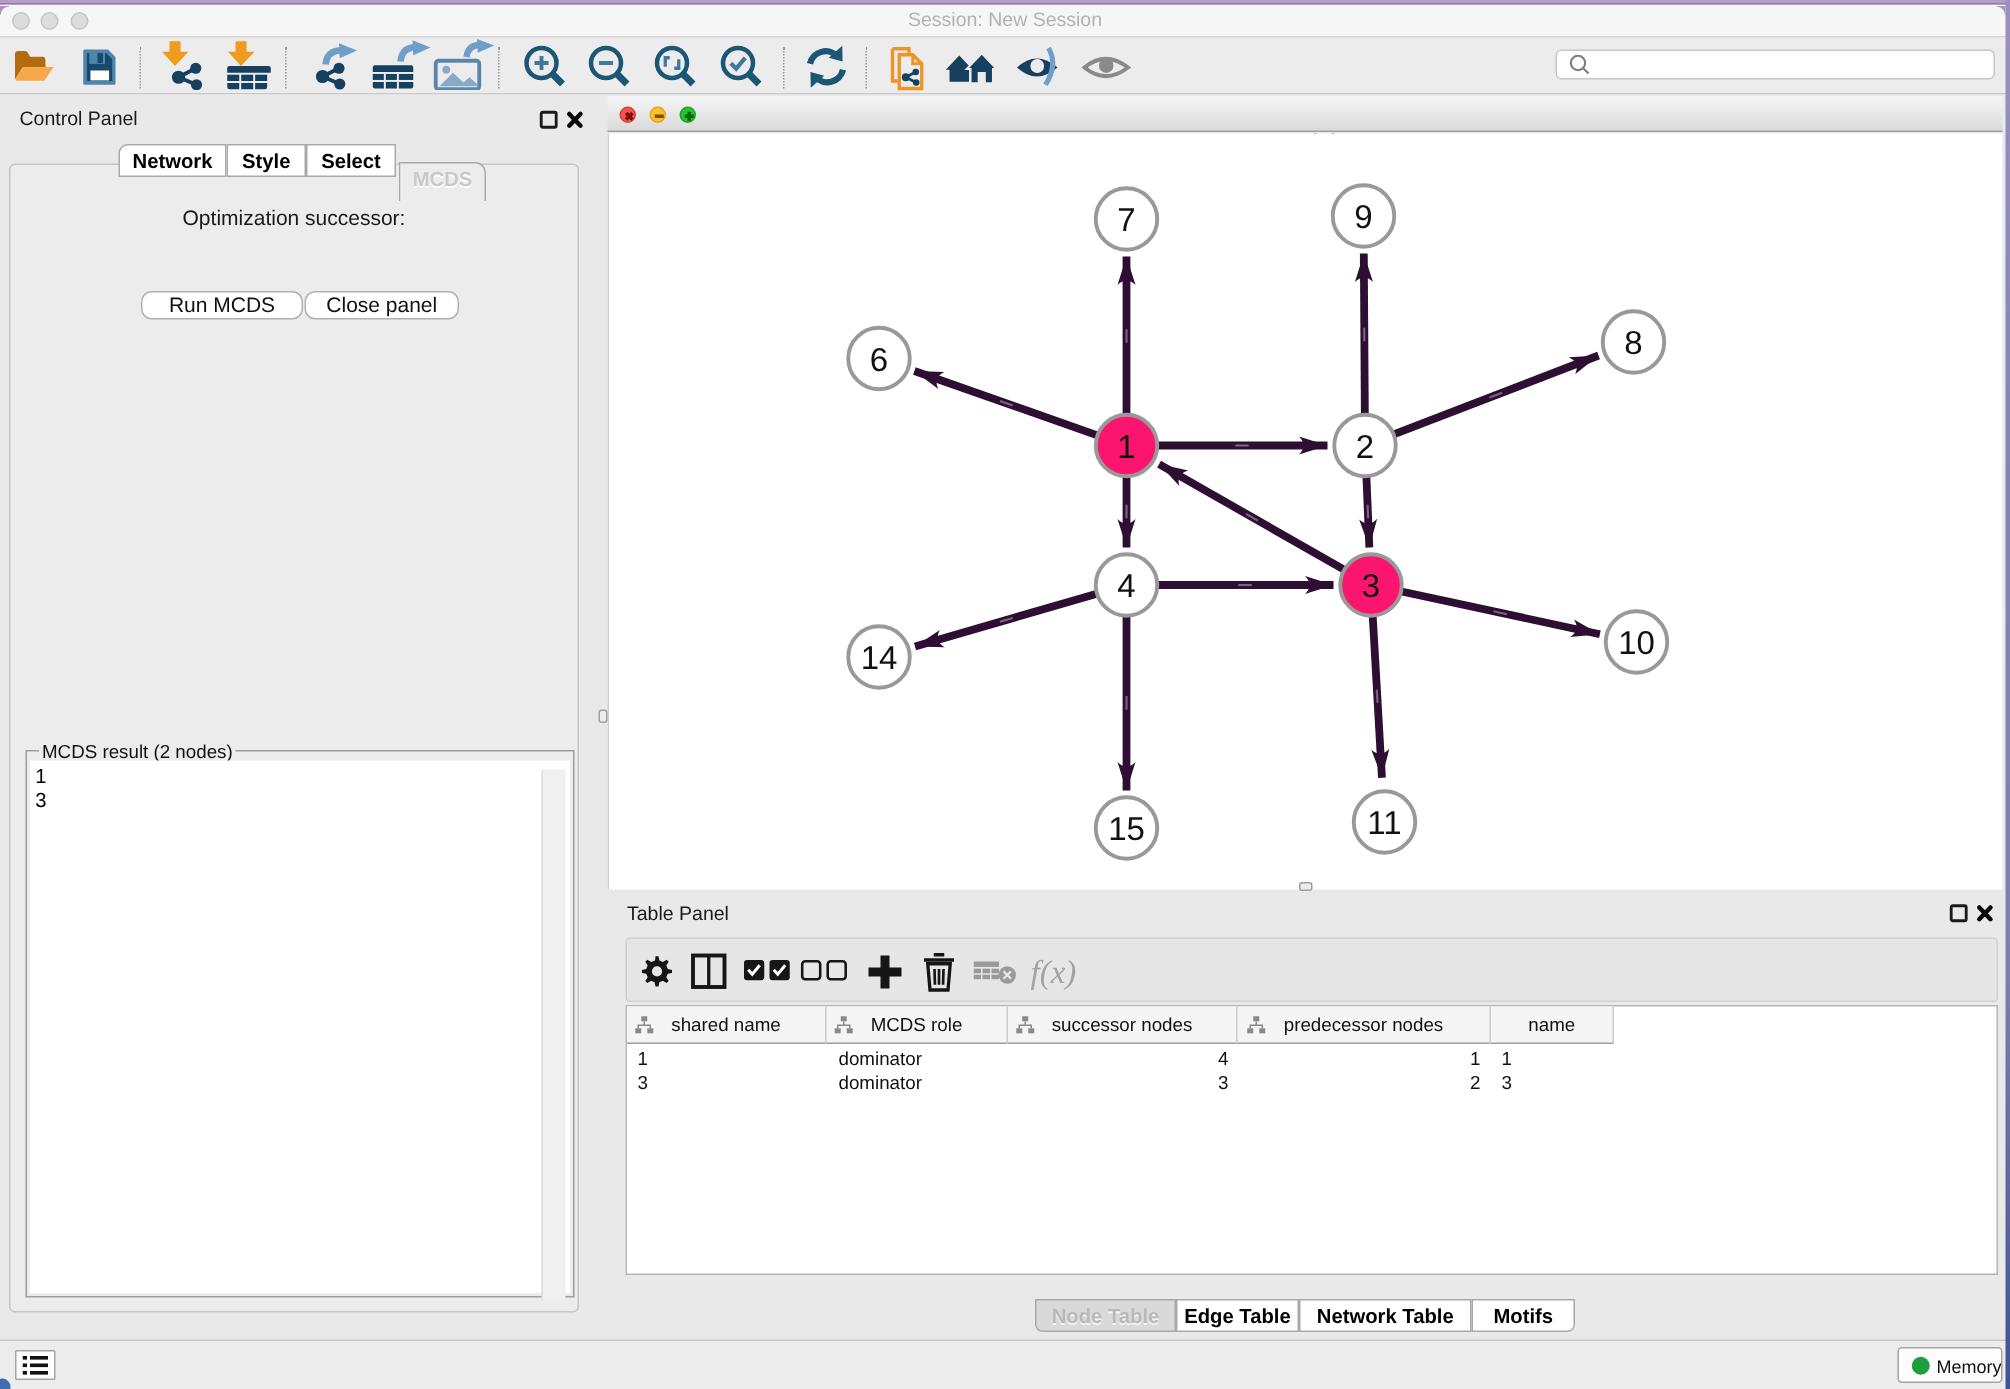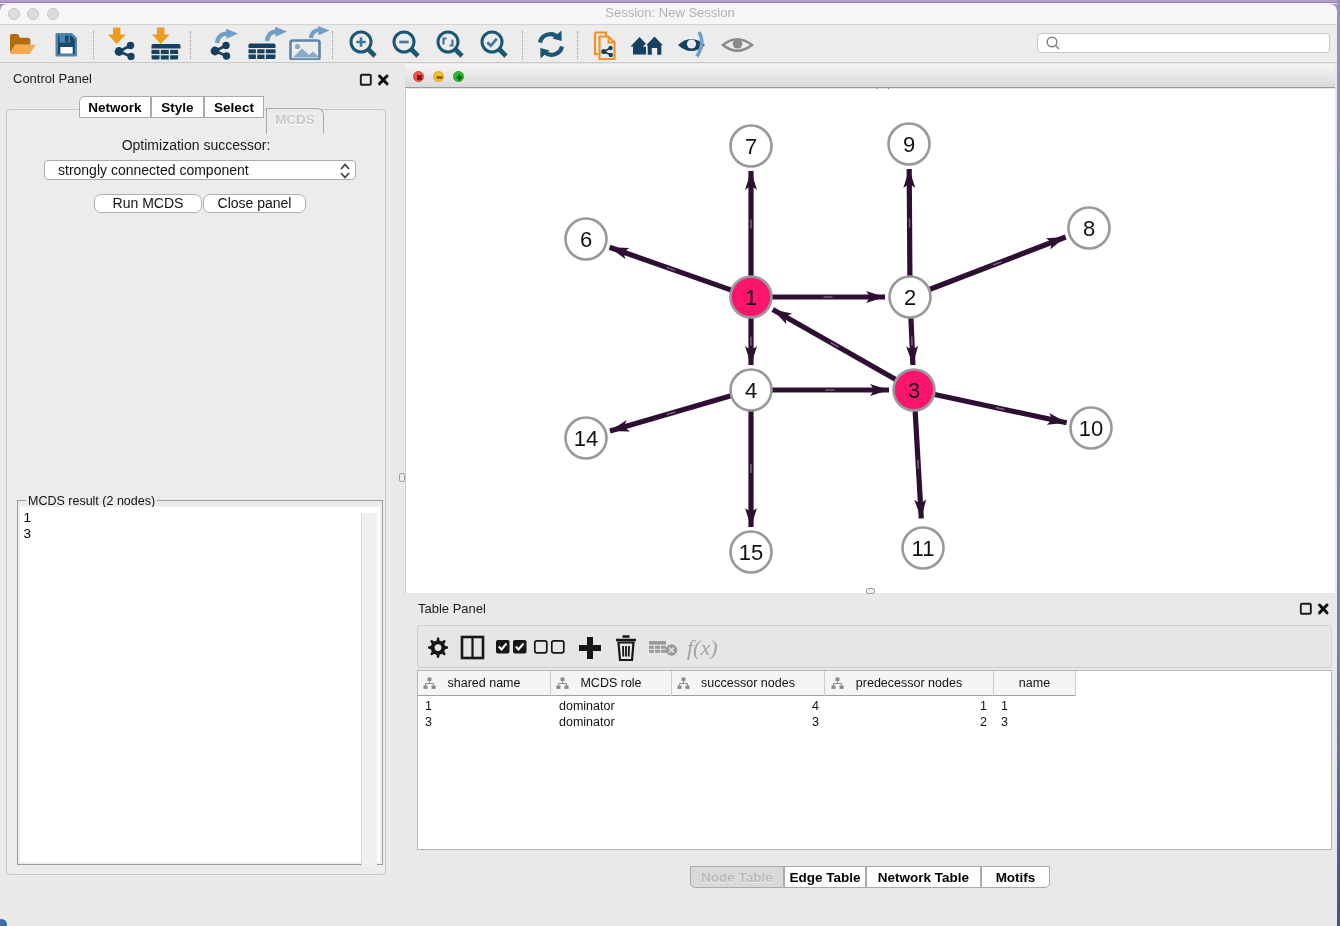--- a/index.html
+++ b/index.html
@@ -208,26 +208,20 @@
         <path d="M20.5,3 L28,10.8 M28,3 L20.5,10.8" stroke="#0a0a0a" stroke-width="3" stroke-linecap="round"></path>
       </svg>
     <div id="cpbody"></div>
     <div class="tabstrip">
       <div class="tab" style="left:79px; width:72px; border-radius:6px 0 0 0;">Network</div>
       <div class="tab" style="left:151px; width:53px;">Style</div>
       <div class="tab" style="left:204px; width:60px;">Select</div>
       <div class="tab tabsel" style="left:266px; width:58px; border-radius:0 7px 0 0;margin-top:12px;">MCDS</div>
     </div>
     <div id="optlabel">Optimization successor:</div>
-    <div id="combo">strongly connected component
-      <svg width="12" height="16" style="position:absolute;right:4px;top:2px;" viewBox="0 0 12 16">
-          <path d="M2 6 L6 1.5 L10 6" fill="none" stroke="#444" stroke-width="1.8"></path>
-          <path d="M2 10 L6 14.5 L10 10" fill="none" stroke="#444" stroke-width="1.8"></path>
-        </svg>
-    </div>
     <div class="btn" style="left:94px; top:130.5px; width:108px;">Run MCDS</div>
     <div class="btn" style="left:203px; top:130.5px; width:103px;">Close panel</div>
     <div id="fieldset">
       <div id="fslegend">MCDS result (2 nodes)</div>
       <div id="fsarea">1<br>3<div id="fsscroll"></div></div>
     </div>
   </div>
   <div id="vsplit"></div>
   <div id="netwin">
     <div id="nettitle">
@@ -435,18 +429,38 @@
       <div class="trow" style="left:407px; top:44px; width:162px; text-align:right;">2</div>
       <div class="trow" style="left:583px; top:44px;">3</div>
     </div>
     <div class="bottabs">
       <div class="btab btabsel" style="left:285px; width:94px; border-radius:0 0 0 5px;">Node Table</div>
       <div class="btab" style="left:379px; width:82px;">Edge Table</div>
       <div class="btab" style="left:461px; width:115px;">Network Table</div>
       <div class="btab" style="left:576px; width:69px; border-radius:0 0 5px 0;">Motifs</div>
     </div>
   </div>
+  <div id="statusbar">
+    <div id="listbtn">
+      <svg width="17" height="15" style="position:absolute;left:4px;top:2px;" viewBox="0 0 17 15">
+          <g fill="#111">
+            <rect x="0" y="1" width="3" height="2.4"></rect>
+            <rect x="5" y="1" width="12" height="2.4"></rect>
+            <rect x="0" y="6" width="3" height="2.4"></rect>
+            <rect x="5" y="6" width="12" height="2.4"></rect>
+            <rect x="0" y="11" width="3" height="2.4"></rect>
+            <rect x="5" y="11" width="12" height="2.4"></rect>
+          </g>
+        </svg>
+    </div>
+    <div id="membtn">
+      <svg width="13" height="13" style="position:absolute;left:8px;top:5px;">
+          <circle cx="6.5" cy="6.5" r="6" fill="#1e9e3e"></circle>
+        </svg>
+      <span style="position:absolute;left:25px;top:5px;">Memory</span>
+    </div>
+  </div>
 </div>
 <div style="position:absolute;left:-4px;top:919px;width:11px;height:11px;border-radius:50%;background:#3f6db0;z-index:52;"></div>
 <div style="position:absolute;left:0;top:0;width:1340px;height:3px;background:#b59dc9;border-bottom:1.2px solid #9478b2;z-index:50;"></div>
 <div style="position:absolute;left:0;top:4px;width:6px;height:6px;background:radial-gradient(circle at 6px 6px, rgba(181,157,201,0) 5.2px, #ab93c0 5.9px);z-index:51;"></div>
 <div style="position:absolute;left:1330.5px;top:4px;width:6px;height:6px;background:radial-gradient(circle at 0px 6px, rgba(181,157,201,0) 5.2px, #ab93c0 5.9px);z-index:51;"></div>
 <div style="position:absolute;left:1336.5px;top:0;width:3.5px;height:926px;background:linear-gradient(#9b90c1,#8287b9 30%,#7b80b0 70%,#3f5390);z-index:50;"></div>
 
 </body></html>

